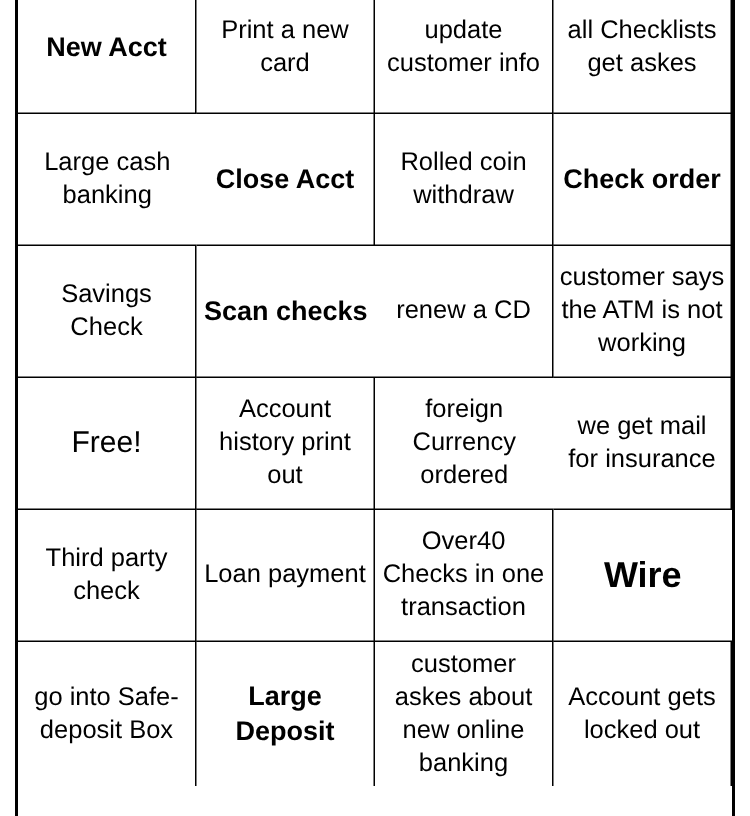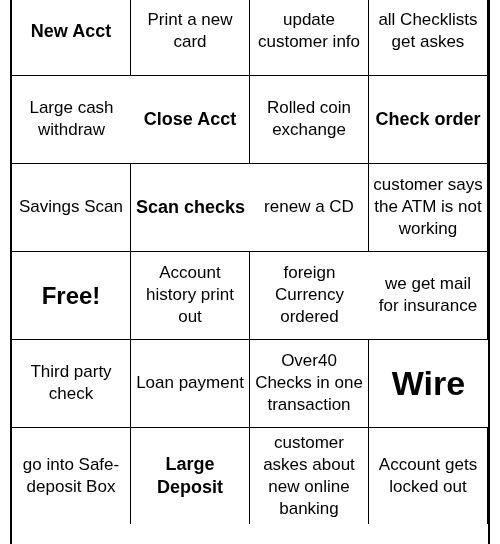--- a/index.html
+++ b/index.html
@@ -68,26 +68,26 @@
     .bingo-cell:nth-child(n+21) {
       border-bottom: none;
     }
 
     .bingo-cell.large-text {
       font-size: 18px;
       font-weight: bold;
     }
 
     .bingo-cell.free-cell {
-      font-size: 24px;
-      font-weight: bold;
+      font-size: 20px;
+      font-weight: normal;
     }
 
     .bingo-cell.wire-cell {
-      font-size: 34px;
+      font-size: 24px;
       font-weight: bold;
     }
 
     .bingo-cell.dog-car-cell {
       font-size: 16px;
       font-weight: bold;
     }
   </style>
 </head>
 <body>
@@ -98,25 +98,25 @@
       <div class="header-cell">I</div>
       <div class="header-cell">N</div>
       <div class="header-cell">G</div>
       <div class="header-cell">O</div>
     </div>
   <div class="bingo-grid">
   <div class="bingo-cell large-text">New Acct</div>
       <div class="bingo-cell">Print a new card</div>
       <div class="bingo-cell">update customer info</div>
       <div class="bingo-cell">all Checklists get askes</div>
-      <div class="bingo-cell">Large cash withdraw</div>
+      <div class="bingo-cell">Large cash banking</div>
       <div class="bingo-cell large-text">Close Acct</div>
-      <div class="bingo-cell">Rolled coin exchange</div>
+      <div class="bingo-cell">Rolled coin withdraw</div>
       <div class="bingo-cell large-text">Check order</div>
-      <div class="bingo-cell">Savings Scan</div>
+      <div class="bingo-cell">Savings Check</div>
       <div class="bingo-cell large-text">Scan checks</div>
       <div class="bingo-cell">renew a CD</div>
       <div class="bingo-cell">customer says the ATM is not working</div>
       <div class="bingo-cell free-cell">Free!</div>
       <div class="bingo-cell">Account history print out</div>
       <div class="bingo-cell">foreign Currency ordered</div>
       <div class="bingo-cell">we get mail for insurance</div>
       <div class="bingo-cell">Third party check</div>
       <div class="bingo-cell">Loan payment</div>
       <div class="bingo-cell">Over40 Checks in one transaction</div>

